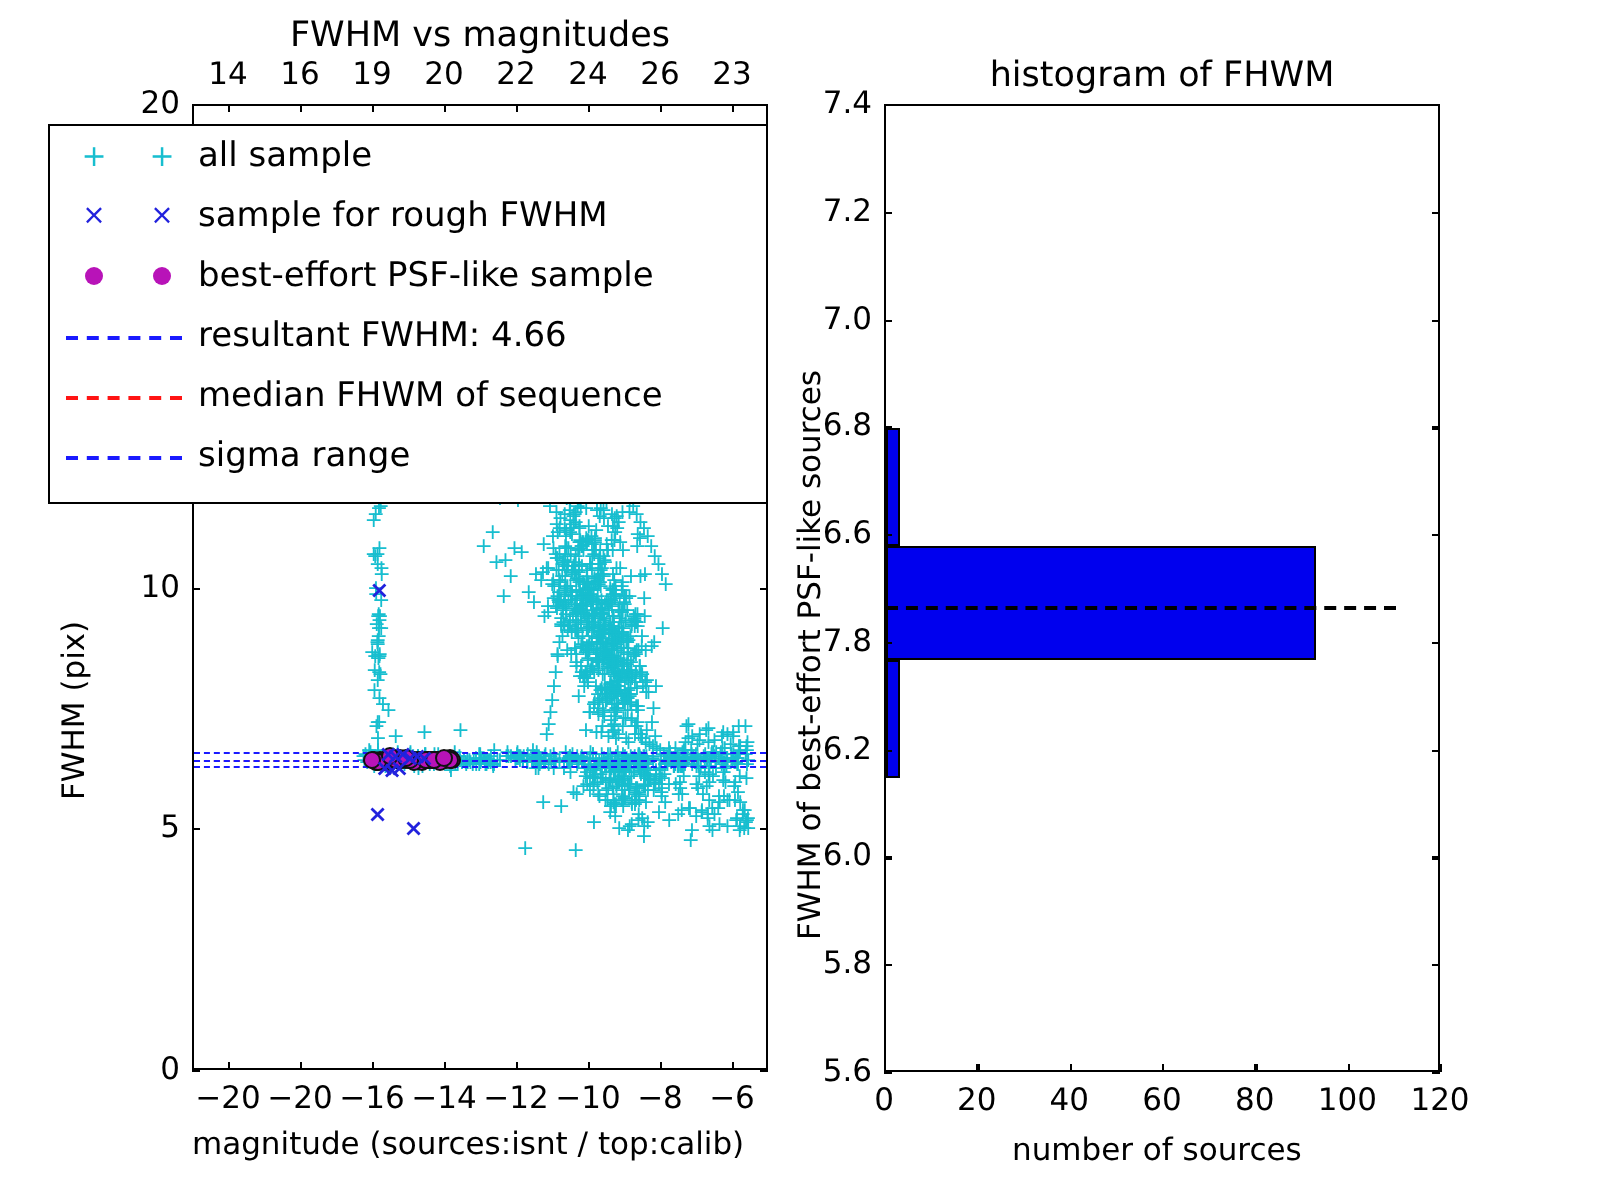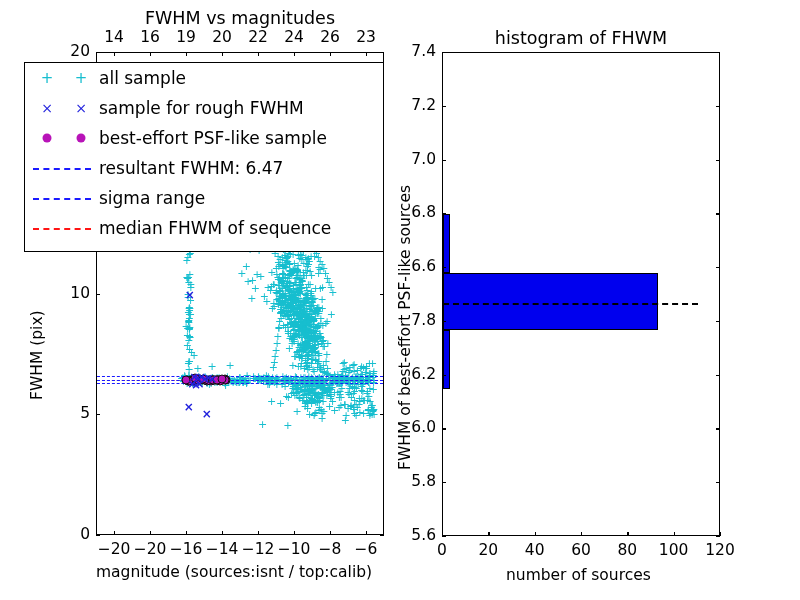--- a/index.html
+++ b/index.html
@@ -1597,33 +1597,33 @@
         <div class="leghandle">
           <div class="lh-sym" style="left:22px;width:9px;height:9px;border-radius:50%;background:#b813b8;"></div>
           <div class="lh-sym" style="left:56px;width:9px;height:9px;border-radius:50%;background:#b813b8;"></div>
         </div>
         <span class="legtext">best-effort PSF-like sample</span>
       </div>
       <div class="legrow">
         <div class="leghandle">
           <div class="lh-line" style="border-top:2.2px dashed #1a1aff;"></div>
         </div>
-        <span class="legtext">resultant FWHM: 6.47</span>
+        <span class="legtext">resultant FWHM: 4.66</span>
+      </div>
+      <div class="legrow">
+        <div class="leghandle">
+          <div class="lh-line" style="border-top:2.2px dashed #ff1414;"></div>
+        </div>
+        <span class="legtext">median FHWM of sequence</span>
       </div>
       <div class="legrow">
         <div class="leghandle">
           <div class="lh-line" style="border-top:2px dashed #1a1aff;"></div>
         </div>
         <span class="legtext">sigma range</span>
-      </div>
-      <div class="legrow">
-        <div class="leghandle">
-          <div class="lh-line" style="border-top:2.2px dashed #ff1414;"></div>
-        </div>
-        <span class="legtext">median FHWM of sequence</span>
       </div>
     </div>
 
   <div class="title" style="left:581px;top:28px;">histogram of FHWM</div>
 
   <div id="ry-labels">
       <div class="tlabel tl-y" style="left:396px;top:536px;width:40px;">5.6</div>
       <div class="tlabel tl-y" style="left:396px;top:482.2222222222222px;width:40px;">5.8</div>
       <div class="tlabel tl-y" style="left:396px;top:428.4444444444444px;width:40px;">6.0</div>
       <div class="tlabel tl-y" style="left:396px;top:374.66666666666663px;width:40px;">6.2</div>

